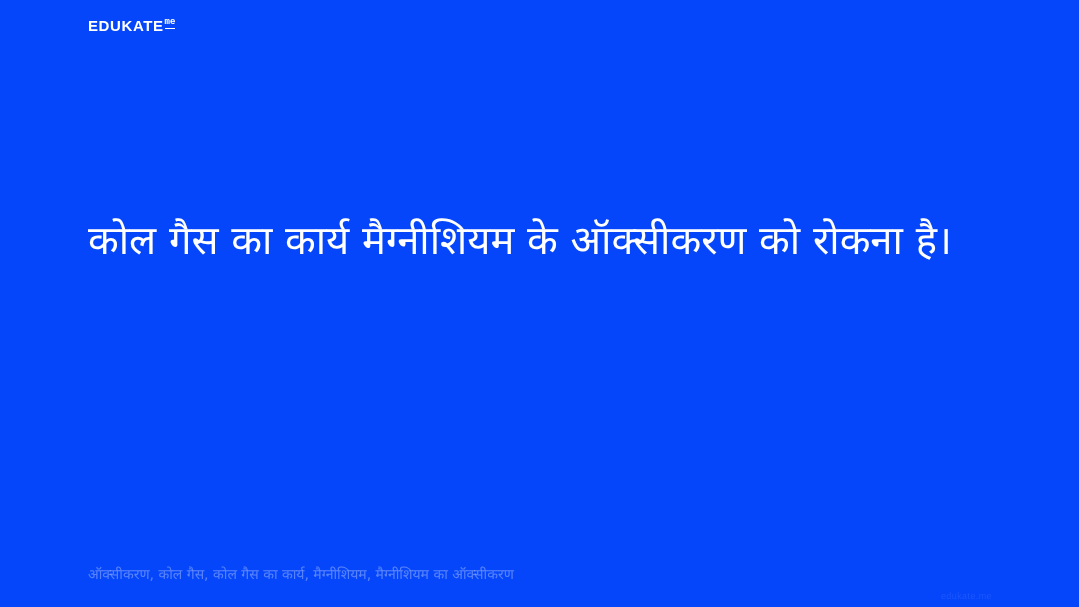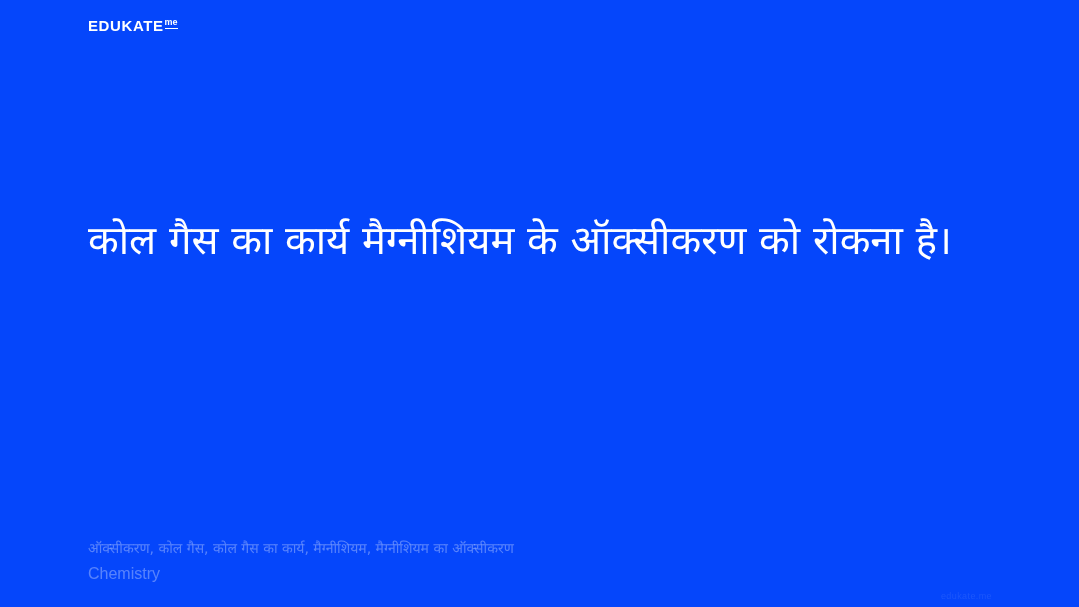--- a/index.html
+++ b/index.html
@@ -36,21 +36,21 @@
   .brand-word {
     font-family: "Liberation Sans", sans-serif;
     font-size: 15px;
     font-weight: 700;
     letter-spacing: 0.6px;
     color: #ffffff;
     line-height: 20px;
     display: block;
   }
   .brand-sup {
-    font-family: Liberation Sans, sans-serif;
+    font-family: Liberation Mono, monospace;
     font-size: 9px;
     font-weight: 700;
     color: #ffffff;
     line-height: 10px;
     display: block;
     margin-left: 1px;
     margin-top: 1px;
     border-bottom: 1.5px solid #ffffff;
     padding-bottom: 1px;
   }
@@ -114,18 +114,17 @@
 
   <div class="brand">
     <span class="brand-word">EDUKATE</span>
     <span class="brand-sup">me</span>
   </div>
 
   <h1 class="headline">कोल गैस का कार्य मैग्नीशियम के ऑक्सीकरण को रोकना है।</h1>
 
   <div class="meta">
     <div class="meta-tags">ऑक्सीकरण, कोल गैस, कोल गैस का कार्य, मैग्नीशियम, मैग्नीशियम का ऑक्सीकरण</div>
-    <div class="meta-subject">Chemistry</div>
   </div>
 
   <div class="watermark">edukate.me</div>
 
 </div>
 
 </body></html>

